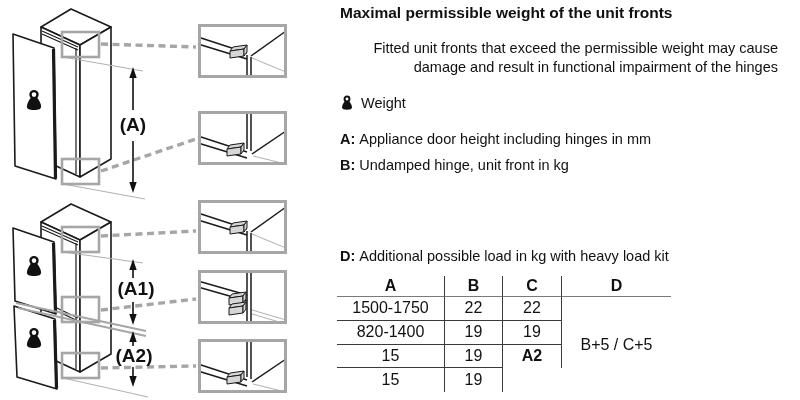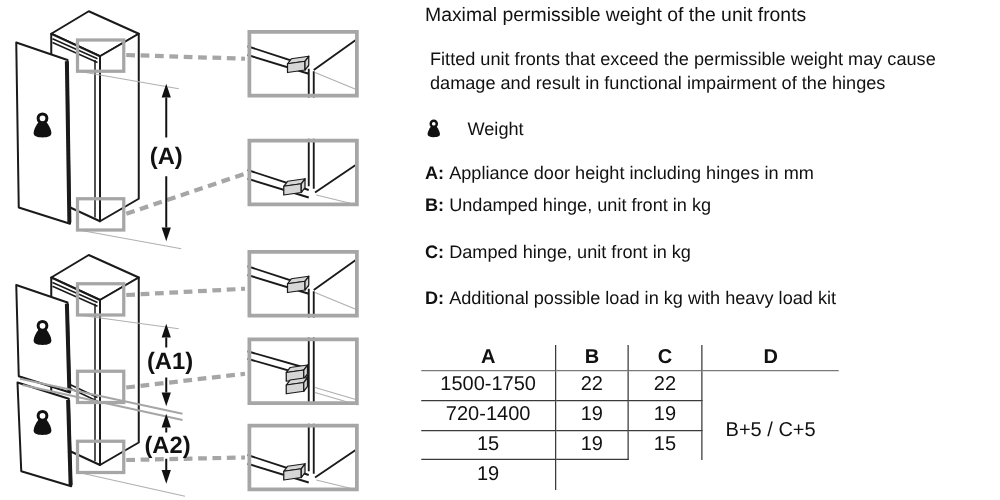--- a/index.html
+++ b/index.html
@@ -1,27 +1,27 @@
 <!DOCTYPE html>
 <html><head>
 <meta charset="utf-8">
 <style>
   html,body{margin:0;padding:0;background:#fff;}
   .page{position:relative;width:800px;height:400px;background:#ffffff;overflow:hidden;
         font-family:"Liberation Sans",sans-serif;color:#111;}
   .diagrams{position:absolute;left:0;top:0;}
-  .title{position:absolute;left:340px;top:4px;font-size:15.5px;font-weight:400;white-space:nowrap;}
-  .intro{position:absolute;left:344px;top:39px;width:447px;font-size:14.5px;line-height:18.6px;}
+  .title{position:absolute;left:340px;top:4px;font-size:15.5px;font-weight:700;white-space:nowrap;}
+  .intro{position:absolute;left:331px;top:39px;width:447px;font-size:14.5px;line-height:18.6px;text-align:right;}
   .legend-line{position:absolute;left:340px;font-size:14.5px;white-space:nowrap;}
   .legend-line b{margin-right:4px;}
-  .legend-weight{top:95px;display:flex;align-items:center;gap:20px;}
+  .legend-weight{top:95px;display:flex;gap:7px;}
   .legend-a{top:115px;margin-top:16px;}
   .legend-b{top:157px;text-align:center;}
   .legend-c{top:194px;}
-  .legend-d{top:231px;}
+  .legend-d{top:248px;}
   .weights-table{position:absolute;left:337px;top:276px;display:grid;
      grid-template-columns:108px 58px 59px 109px;
      grid-template-rows:21px 23.8px 23.8px 23.8px 23.8px;font-size:16px;}
   .cell{display:flex;align-items:center;justify-content:center;}
   .v{border-right:1.3px solid #3a3a3a;}
   .th{font-weight:700;border-bottom:1.2px solid #7a7a7a;}
   .sep{border-bottom:1.2px solid #3a3a3a;}
   .b{font-weight:700;}
   .dcell{grid-column:4;grid-row:2/6;}
 </style>
@@ -194,39 +194,39 @@
     <svg width="14" height="17" viewBox="0 0 20 24">
       <circle cx="10" cy="5.6" r="3.5" fill="none" stroke="#111" stroke-width="2.8"></circle>
       <path d="M7 8.4 L13 8.4 C15.4 11.4 17.1 15 17.1 17.4 C17.1 19.9 14.8 20.9 10 20.9
                C5.2 20.9 2.9 19.9 2.9 17.4 C2.9 15 4.6 11.4 7 8.4 Z" fill="#111"></path>
     </svg>
     <span>Weight</span>
   </div>
 
   <div class="legend-line legend-a"><b>A:</b><span>Appliance door height including hinges in mm</span></div>
   <div class="legend-line legend-b"><b>B:</b><span>Undamped hinge, unit front in kg</span></div>
-  <div class="legend-line legend-c"><b>C:</b><span>Damped hinge, unit front in kg</span></div>
   <div class="legend-line legend-d"><b>D:</b><span>Additional possible load in kg with heavy load kit</span></div>
 
   <div class="weights-table">
     <div class="cell th v">A</div>
     <div class="cell th v">B</div>
     <div class="cell th v">C</div>
     <div class="cell th">D</div>
 
     <div class="cell v sep">1500-1750</div>
     <div class="cell v sep">22</div>
     <div class="cell v sep">22</div>
 
-    <div class="cell v sep">720-1400</div>
+    <div class="cell v sep">820-1400</div>
     <div class="cell v sep">19</div>
     <div class="cell v sep">19</div>
 
     <div class="cell v sep">15</div>
     <div class="cell v sep">19</div>
 
+    <div class="cell v b">A2</div>
     <div class="cell v">15</div>
     <div class="cell v">19</div>
 
     <div class="cell dcell">B+5 / C+5</div>
   </div>
 
 </div>
 
 </body></html>

